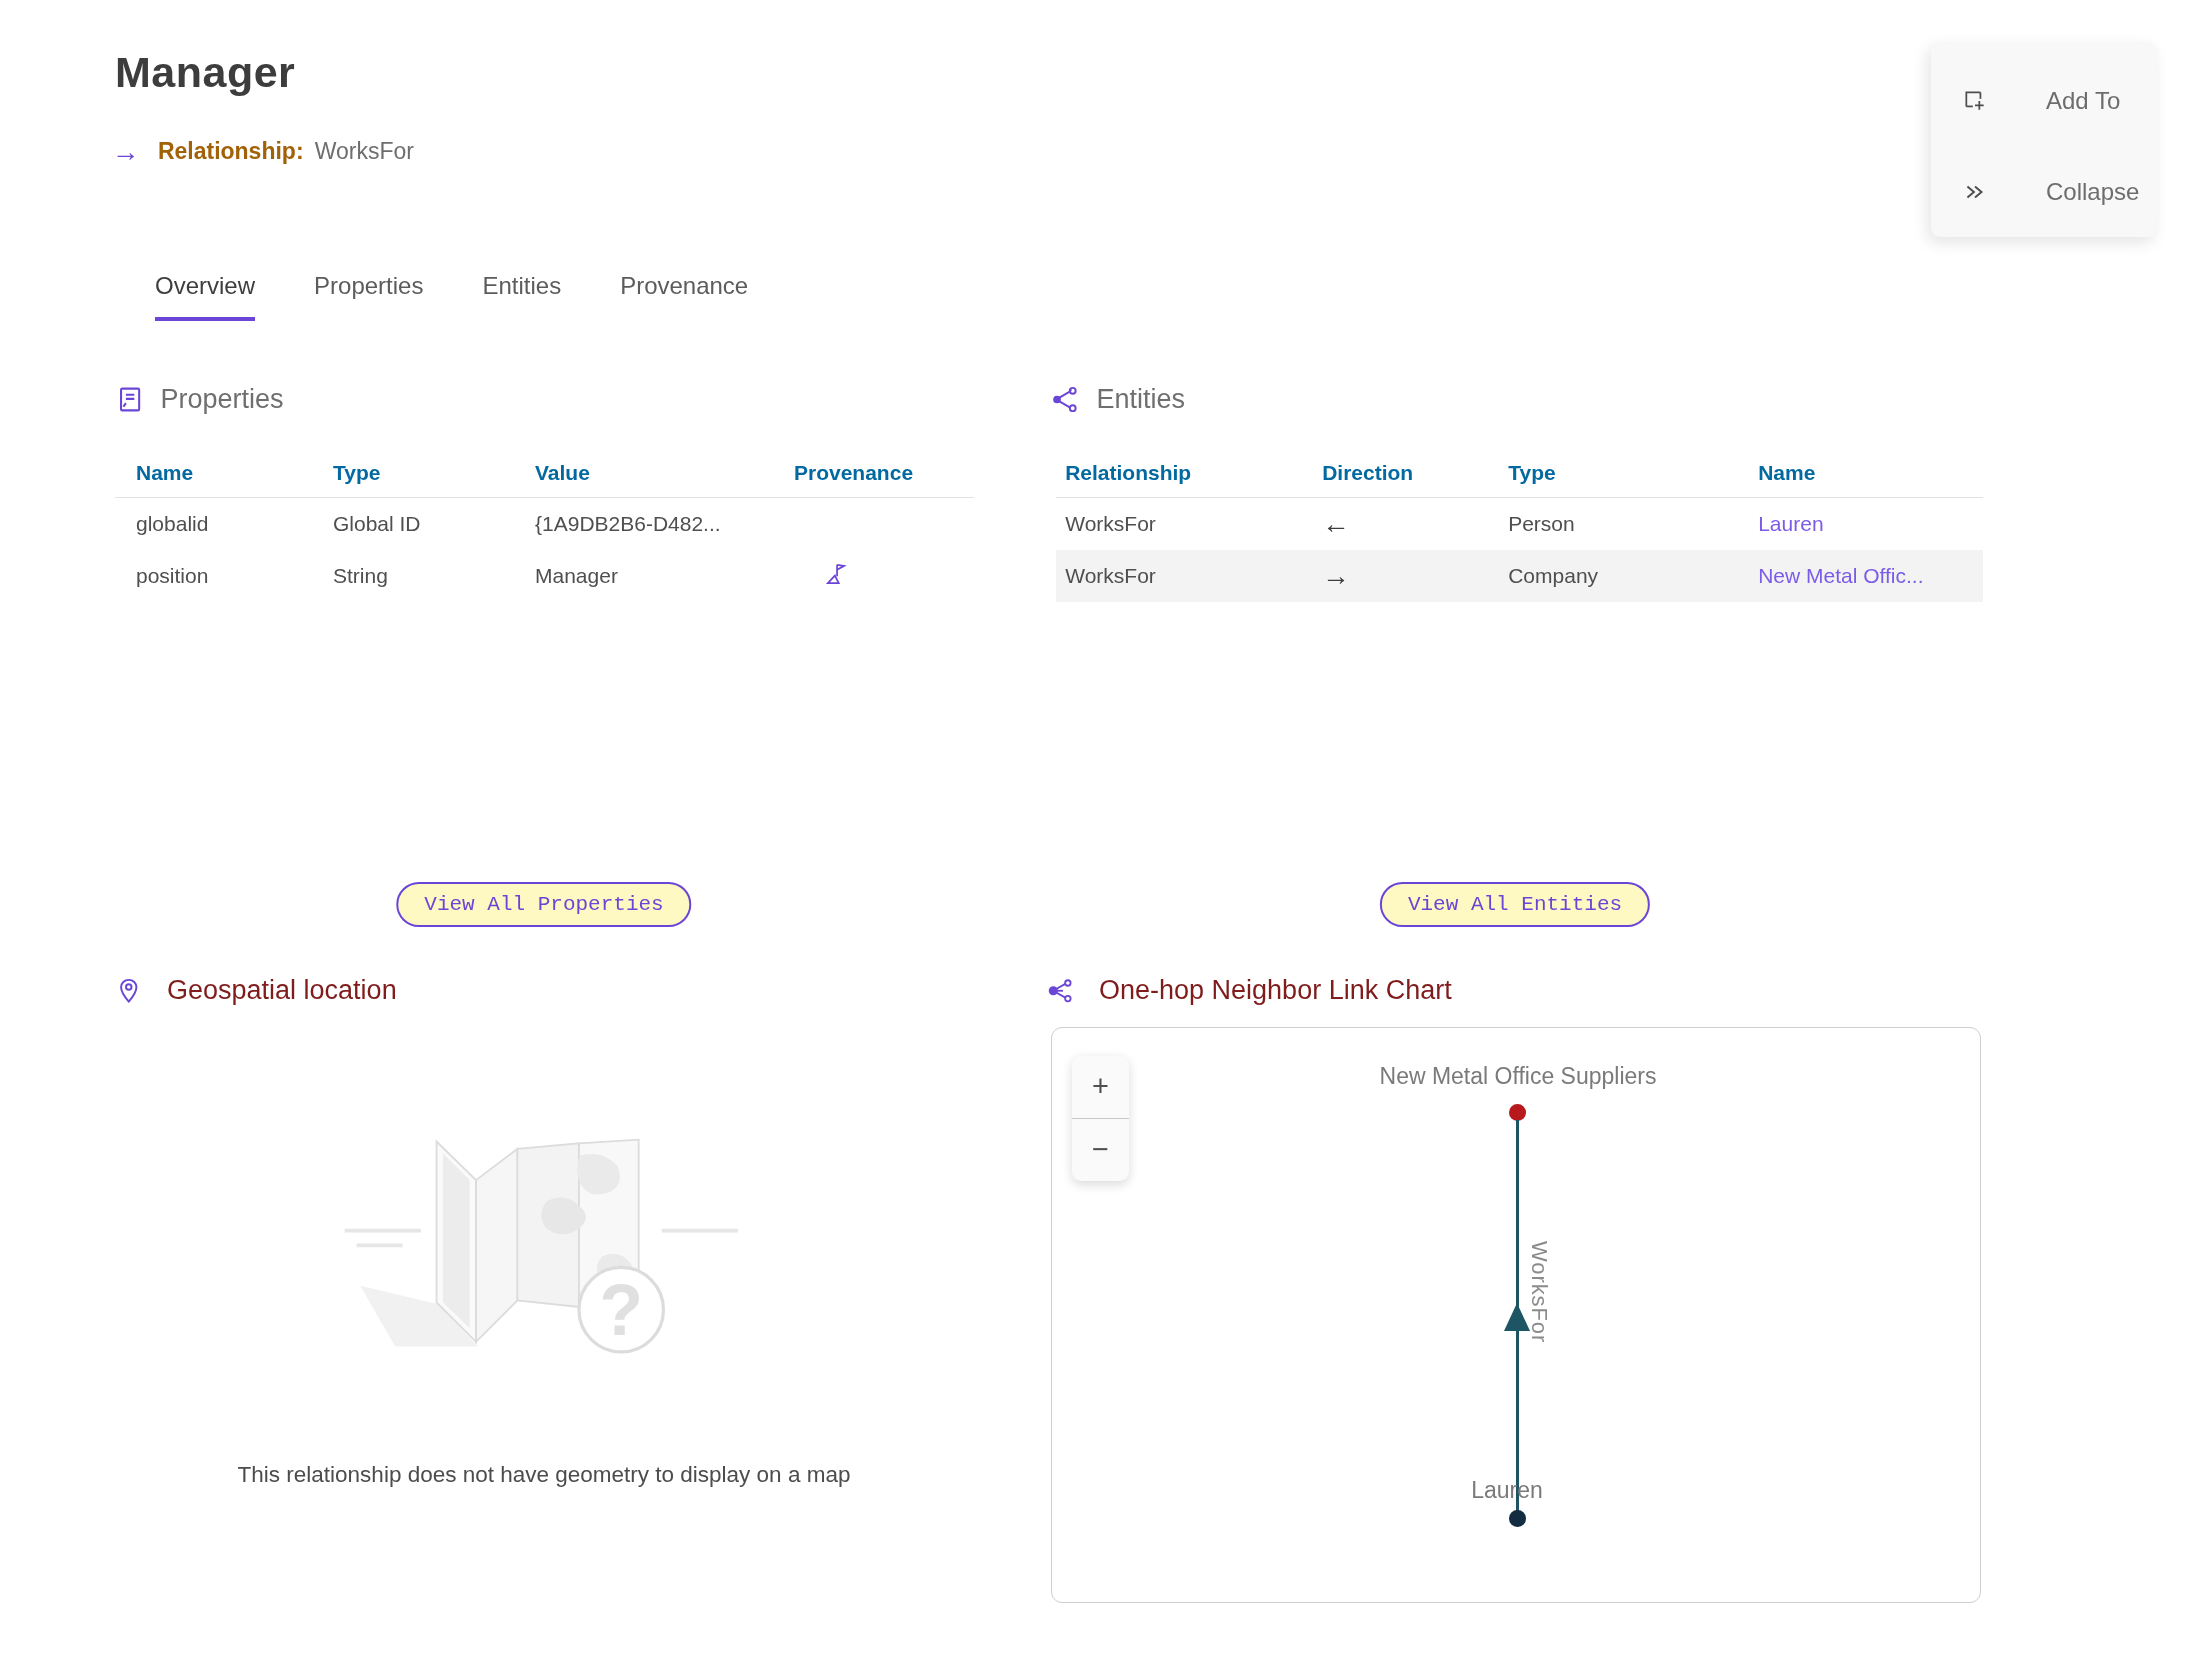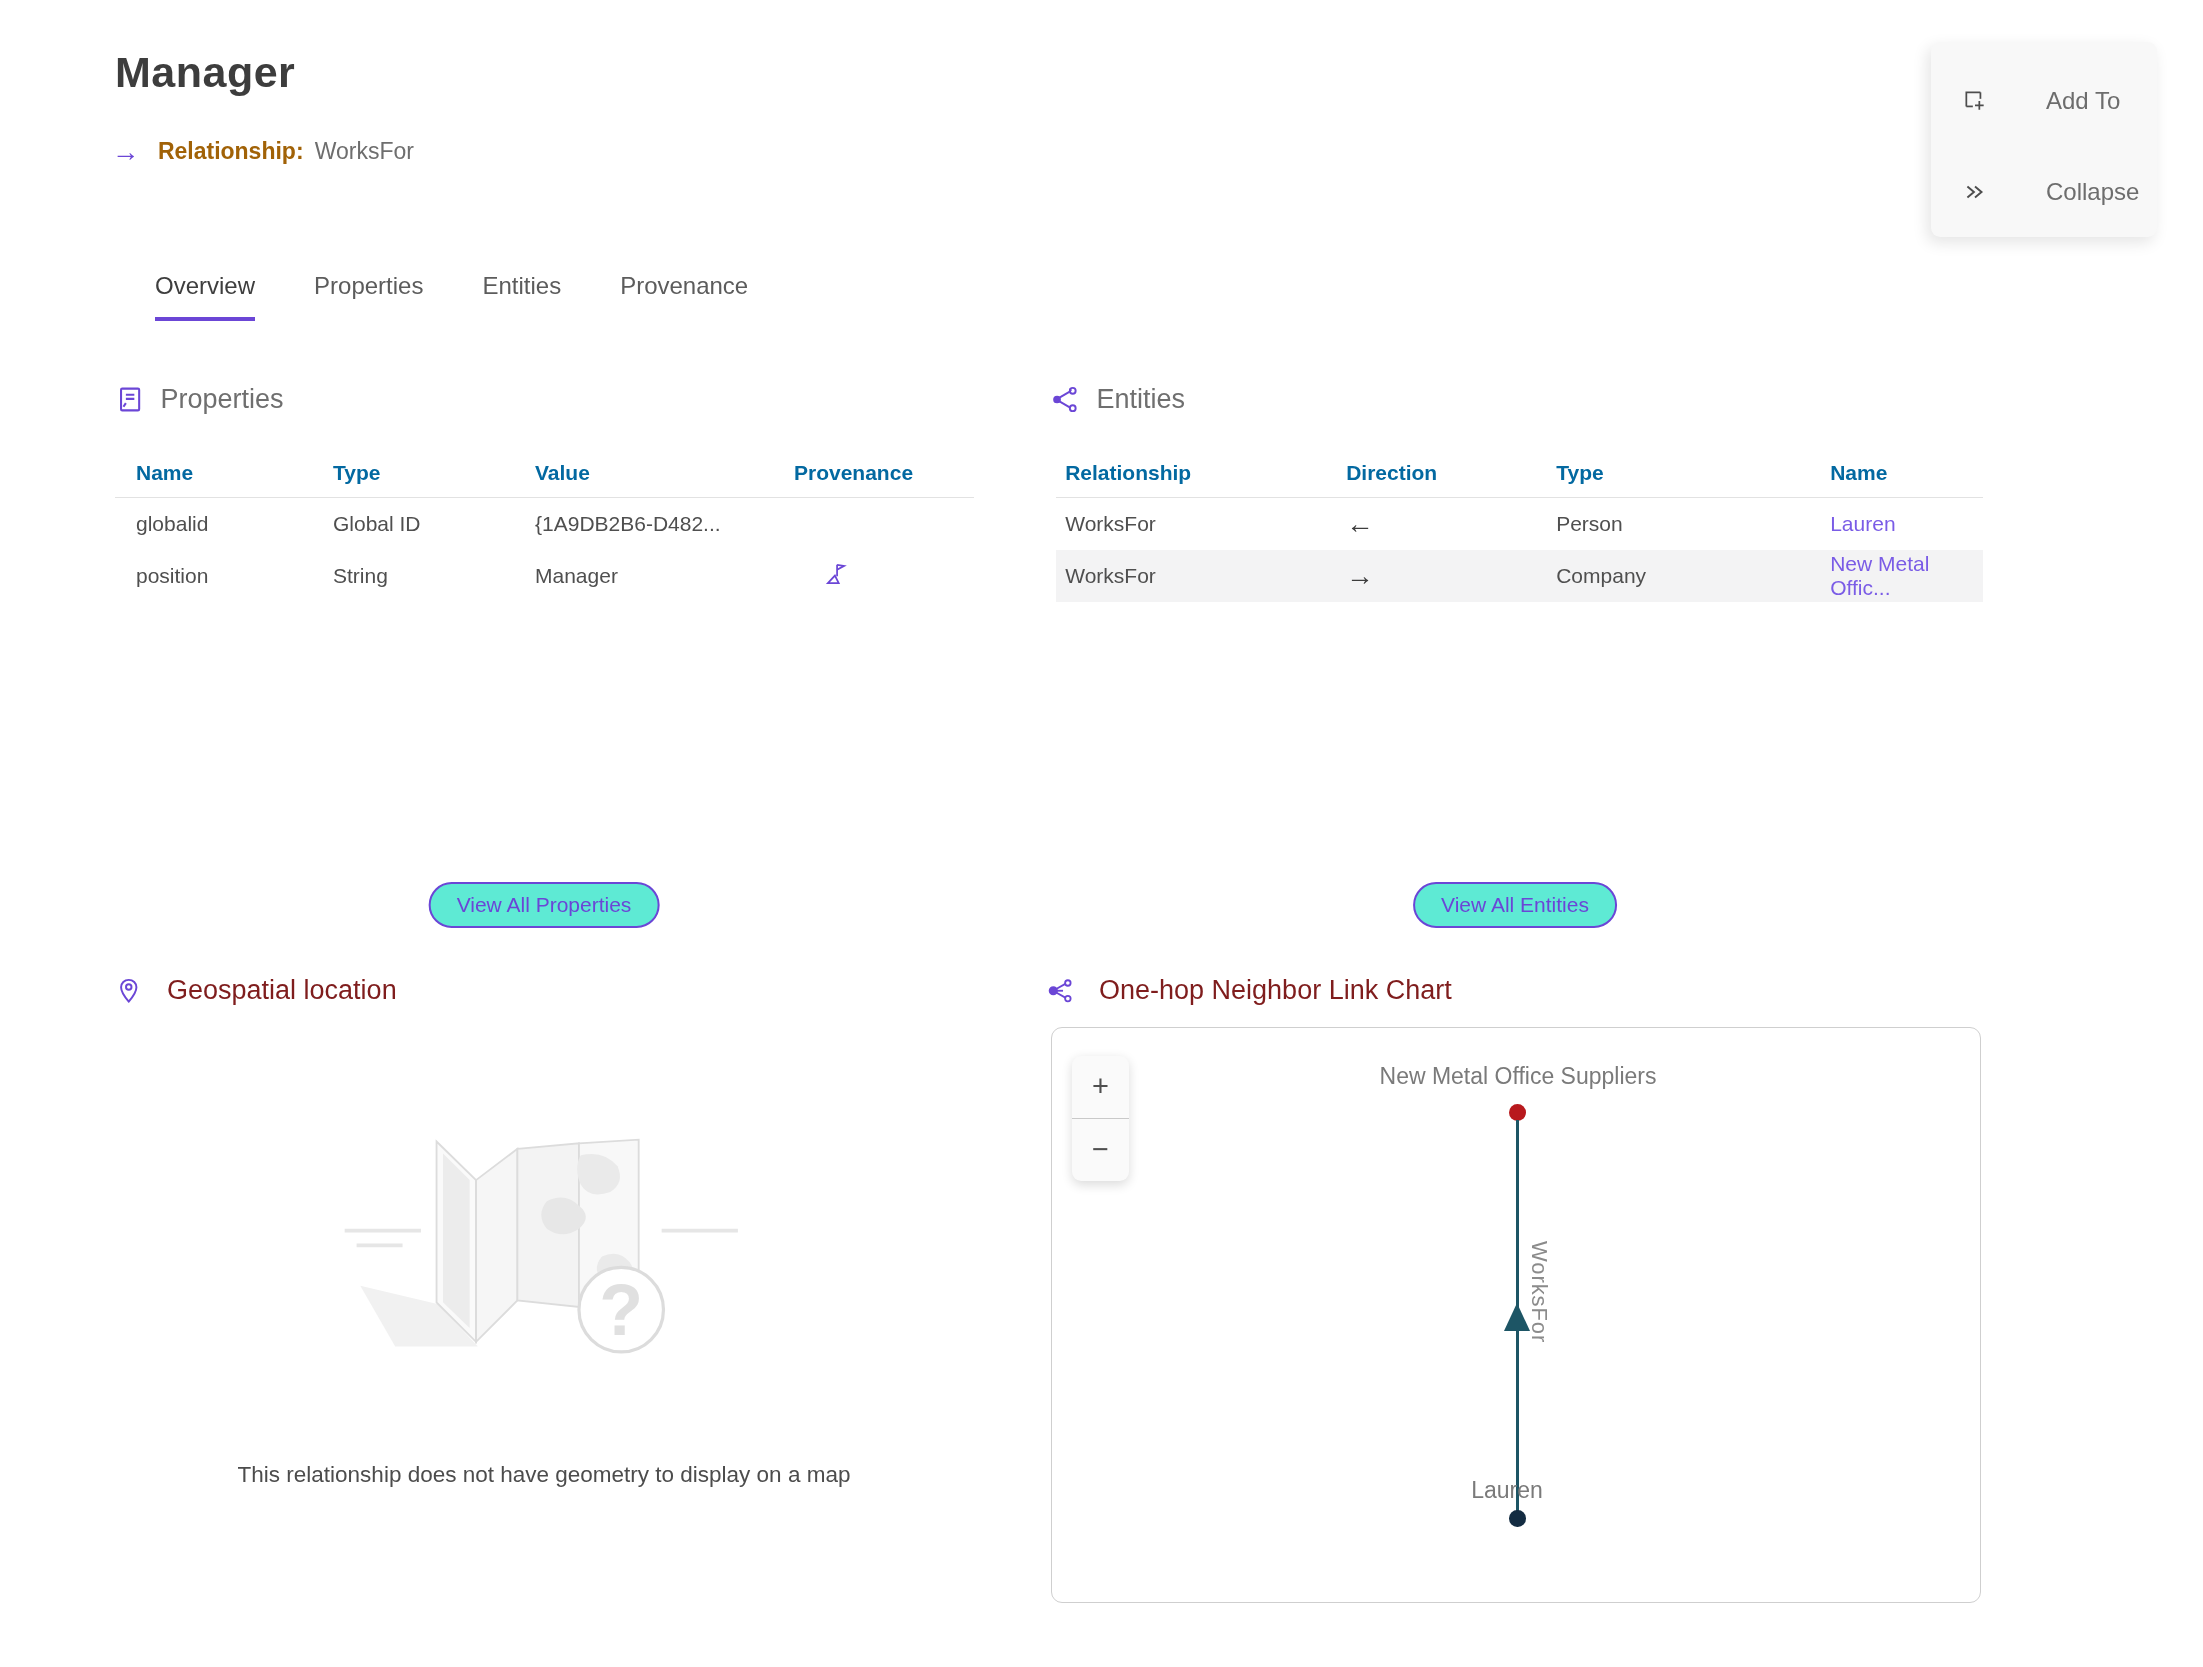--- a/index.html
+++ b/index.html
@@ -34,30 +34,30 @@
   .sub-head .t { font-size:27px; color:#7f1d1d;margin-left:8px; }
 
   
   .tbl { font-size:21px; }
   .tbl .hrow { display:grid; align-items:center; height:50px; font-weight:bold; color:#0369a1;
     border-bottom:1.8px solid #e2e2e2; }
   .tbl .row { display:grid; align-items:center; height:52px; color:#4f4f4f; }
   .tbl .row.alt { background:#f3f3f4; }
   .props .hrow, .props .row { grid-template-columns:197px 202px 259px 1fr; }
   .props .cell { padding-left:21px; }
-  .ents .hrow, .ents .row { grid-template-columns:257px 186px 250px 1fr;gap:24px; }
+  .ents .hrow, .ents .row { grid-template-columns:257px 186px 250px 1fr; }
   .ents .cell { padding-left:9.2px; }
   .cell.link { color:#7a5ce6; cursor:pointer; }
   .cell.dir { font-size:27.5px; color:#3d3d3d; }
   .flag { color:#6b46d6; margin-left:29px; display:inline-flex; }
 
   
-  .pill { background:#5eead4; border:2.3px solid #6b46d6; color:#6b46d6; font-size:21px;
+  .pill { background:#fef9c3; border:2.3px solid #6b46d6; color:#6b46d6; font-size:21px;
     border-radius:917px; padding:9.2px 26px; cursor:pointer; transform:translateX(-50%);
-    font-family:Liberation Sans, sans-serif; white-space:nowrap; }
+    font-family:Liberation Mono, monospace; white-space:nowrap; }
 
   
   .empty-msg { left:544px; top:1462px; transform:translateX(-50%); white-space:nowrap;
     font-size:22.5px; color:#4c4c4c; }
 
   
   .chart-panel { left:1051px; top:1027px; width:930px; height:576px;
     border:1.8px solid #cfcfcf; border-radius:11px; background:#fff; }
   .zoomctl { position:absolute; left:20px; top:27.5px; width:57px; height:125px;
     background:#fafafa; border-radius:9.2px; box-shadow:0 3.7px 11px rgba(0,0,0,.14); overflow:hidden; }

